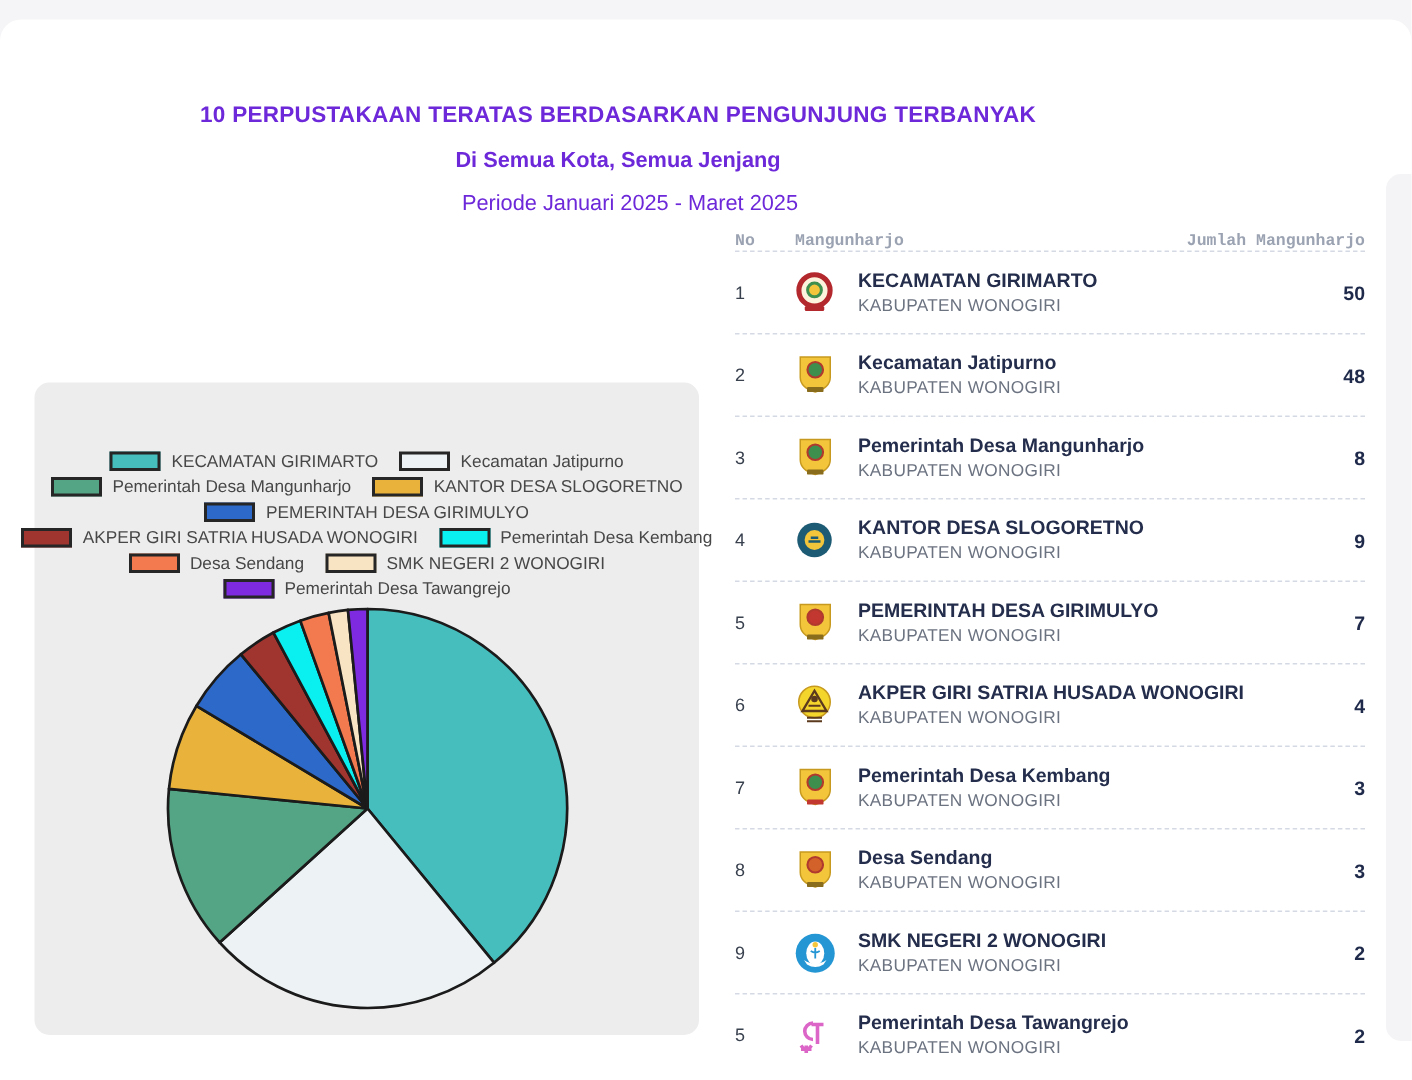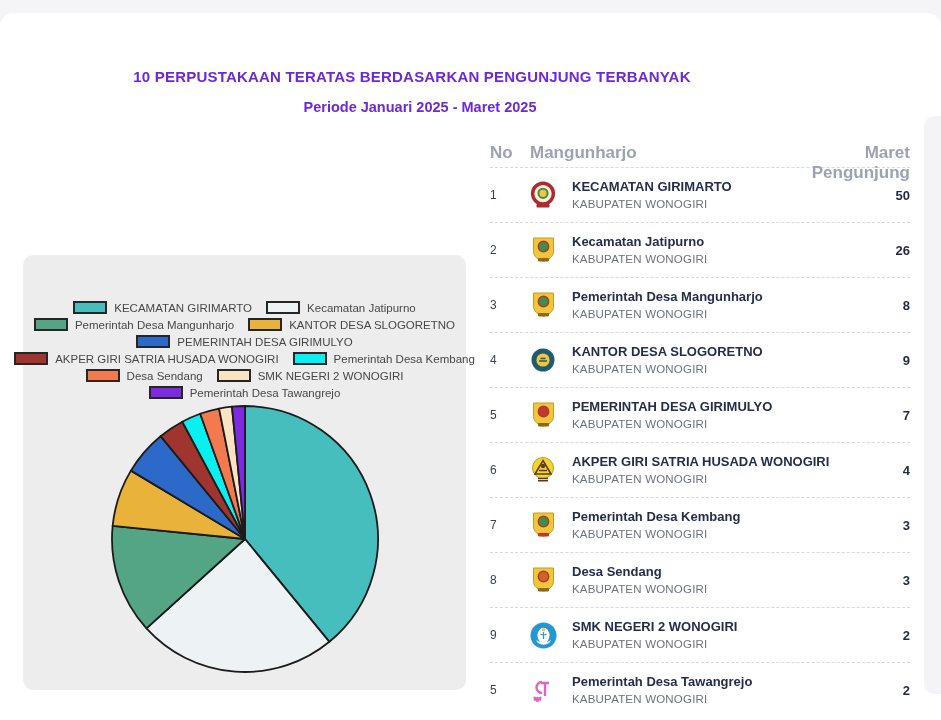--- a/index.html
+++ b/index.html
@@ -14,37 +14,37 @@
     background:#ffffff;border-radius:14px 14px 0 0;
   }
   .adjacent-card-edge{
     position:absolute;right:0;top:116px;width:17px;height:578px;
     background:#f4f4f6;border-radius:10px 0 0 10px;
   }
   
   .titles{position:absolute;left:0;top:26px;width:824px;text-align:center;color:#6d28d9;margin-top:29px;}
   .titles h1{font-size:15px;font-weight:700;margin:0 0 14px 0;letter-spacing:.2px;}
   .titles h2{font-size:14.5px;font-weight:700;margin:0 0 13px 0;}
-  .titles h3{font-size:14.5px;font-weight:700;margin:0;padding-left:16px;}
+  .titles h3{font-size:14.5px;font-weight:400;margin:0;padding-left:16px;}
   
   .chart-card{
     position:absolute;left:23px;top:242px;width:443px;height:435px;
     background:#ededee;border-radius:10px;
   }
   .legend{position:absolute;left:0;top:44px;width:443px;}
   .legend-row{display:flex;justify-content:center;align-items:center;height:17px;}
   .legend-item{display:flex;align-items:center;margin:0 7px;cursor:pointer;}
   .legend-swatch{
     width:30px;height:9px;border:2px solid #262626;margin-right:7px;flex:none;
   }
   .legend-label{font-size:11.5px;color:#474747;white-space:nowrap;}
   .pie-wrap{position:absolute;left:50%;top:148px;transform:translateX(-50%);}
   
   .table{position:absolute;left:490px;top:130px;width:420px;}
-  .t-header{display:flex;align-items:flex-start;height:24px;color:#9ba3b2;font-size:17px;font-weight:700;}
+  .t-header{display:flex;align-items:flex-end;height:24px;color:#9ba3b2;font-size:11px;font-weight:700;font-family:Liberation Mono, monospace;}
   .t-header .c-no{width:30px;}
   .t-header .c-name{flex:1;padding-left:10px;}
   .t-header .c-count{width:140px;text-align:right;}
   .t-sep{border-bottom:1px dashed #d4d9e3;}
   .t-row{display:flex;align-items:center;height:54px;border-bottom:1px dashed #d4d9e3;cursor:pointer;}
   .t-row:last-child{border-bottom:none;}
   .t-row .c-no{width:30px;font-size:12px;color:#39414f;}
   .t-row .c-icon{width:30px;height:30px;margin-left:8px;margin-right:14px;flex:none;
     display:flex;align-items:center;justify-content:center;}
   .t-row .c-name{flex:1;min-width:0;}
@@ -52,20 +52,21 @@
   .lib-region{font-size:11.5px;color:#6b7280;line-height:15px;margin-top:2px;letter-spacing:.2px;}
   .t-row .c-count{width:140px;text-align:right;font-size:13px;font-weight:700;color:#1f2a4b;}
 </style>
 </head>
 <body>
 
 <div class="report-card">
 
   <div class="titles">
     <h1>10 PERPUSTAKAAN TERATAS BERDASARKAN PENGUNJUNG TERBANYAK</h1>
+    <h2>Di Semua Kota, Semua Jenjang</h2>
     <h3>Periode Januari 2025 - Maret 2025</h3>
   </div>
 
   <div class="chart-card">
     <div class="legend" id="legend">
         <div class="legend-row">
           <div class="legend-item">
             <span class="legend-swatch" style="background: rgb(71, 190, 190);"></span>
             <span class="legend-label">KECAMATAN GIRIMARTO</span>
           </div>
@@ -130,21 +131,21 @@
           <path d="M0,0 L-25.947012828145112,-130.44444229362963 A133,133 0 0 1 -13.03627966383154,-132.3595686474022 Z" fill="#F8E3C2" stroke="#1b1b1b" stroke-width="1.8" stroke-linejoin="round"></path>
           <path d="M0,0 L-13.03627966383154,-132.3595686474022 A133,133 0 0 1 -2.4431703642989694e-14,-133 Z" fill="#7D2AE0" stroke="#1b1b1b" stroke-width="1.8" stroke-linejoin="round"></path>
         </svg>
     </div>
   </div>
 
   <div class="table">
     <div class="t-header">
       <div class="c-no">No</div>
       <div class="c-name">Mangunharjo</div>
-      <div class="c-count">Maret Pengunjung</div>
+      <div class="c-count">Jumlah Mangunharjo</div>
     </div>
     <div class="t-sep"></div>
     <div id="table-body">
         <div class="t-row">
           <div class="c-no">1</div>
           <div class="c-icon">
             <svg width="28" height="28" viewBox="0 0 28 28">
       <circle cx="14" cy="12.6" r="10.4" fill="#FDF3DC" stroke="#B3282D" stroke-width="3.4"></circle>
       <circle cx="14" cy="12.3" r="4.6" fill="#F3C53B" stroke="#3E8E4E" stroke-width="2"></circle>
       <rect x="7.5" y="23" width="13" height="3.4" rx="1" fill="#B3282D"></rect>
@@ -162,21 +163,21 @@
             <svg width="25" height="28" viewBox="0 0 25 28">
     <path d="M2.5 2 h20 v13.5 c0 5.5 -5.5 8.5 -10 9.8 c-4.5 -1.3 -10 -4.3 -10 -9.8 Z" fill="#F3C53B" stroke="#C79A1F" stroke-width="1"></path>
     <circle cx="12.5" cy="10.5" r="5.2" fill="#3E8E4E" stroke="#B03A2E" stroke-width="1.4"></circle>
     <rect x="7" y="22" width="11" height="3.4" rx="0.8" fill="#8A6D1C"></rect>
             </svg>
           </div>
           <div class="c-name">
             <div class="lib-name">Kecamatan Jatipurno</div>
             <div class="lib-region">KABUPATEN WONOGIRI</div>
           </div>
-          <div class="c-count">26</div>
+          <div class="c-count">48</div>
         </div>
         <div class="t-row">
           <div class="c-no">3</div>
           <div class="c-icon">
             <svg width="25" height="28" viewBox="0 0 25 28">
     <path d="M2.5 2 h20 v13.5 c0 5.5 -5.5 8.5 -10 9.8 c-4.5 -1.3 -10 -4.3 -10 -9.8 Z" fill="#F3C53B" stroke="#C79A1F" stroke-width="1"></path>
     <circle cx="12.5" cy="10.5" r="5.2" fill="#3E8E4E" stroke="#B03A2E" stroke-width="1.4"></circle>
     <rect x="7" y="22" width="11" height="3.4" rx="0.8" fill="#8A6D1C"></rect>
             </svg>
           </div>

